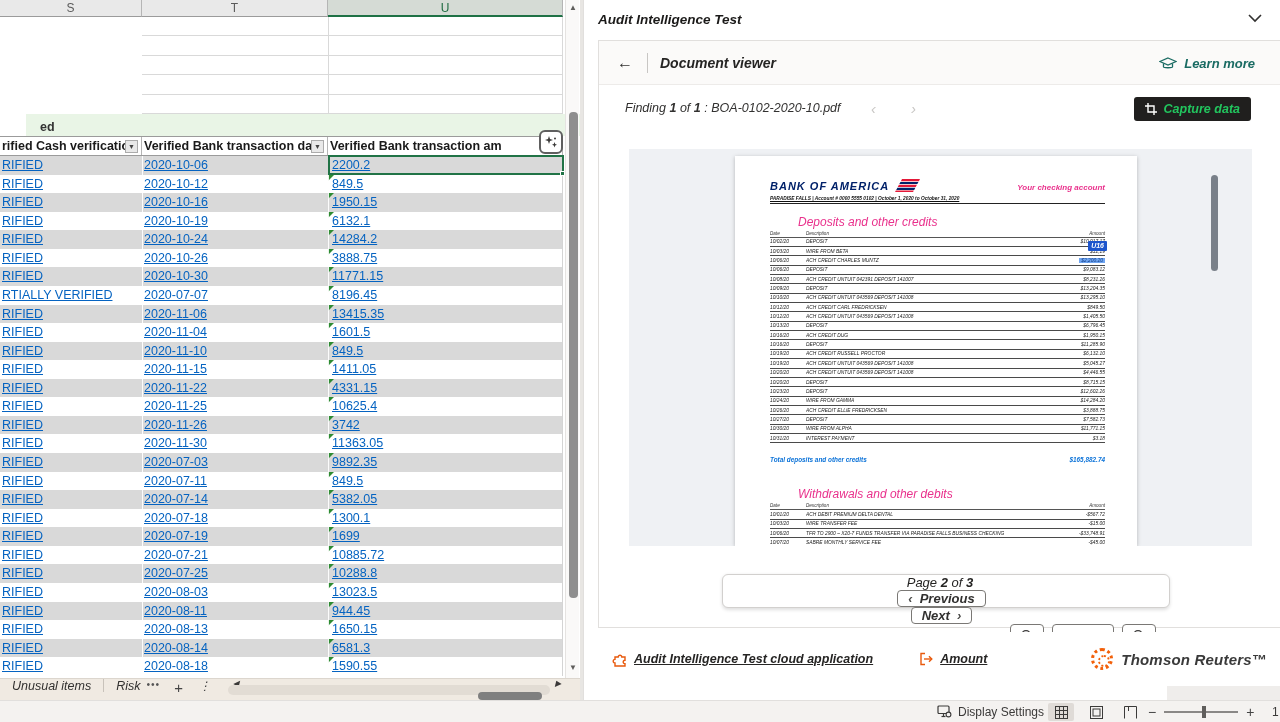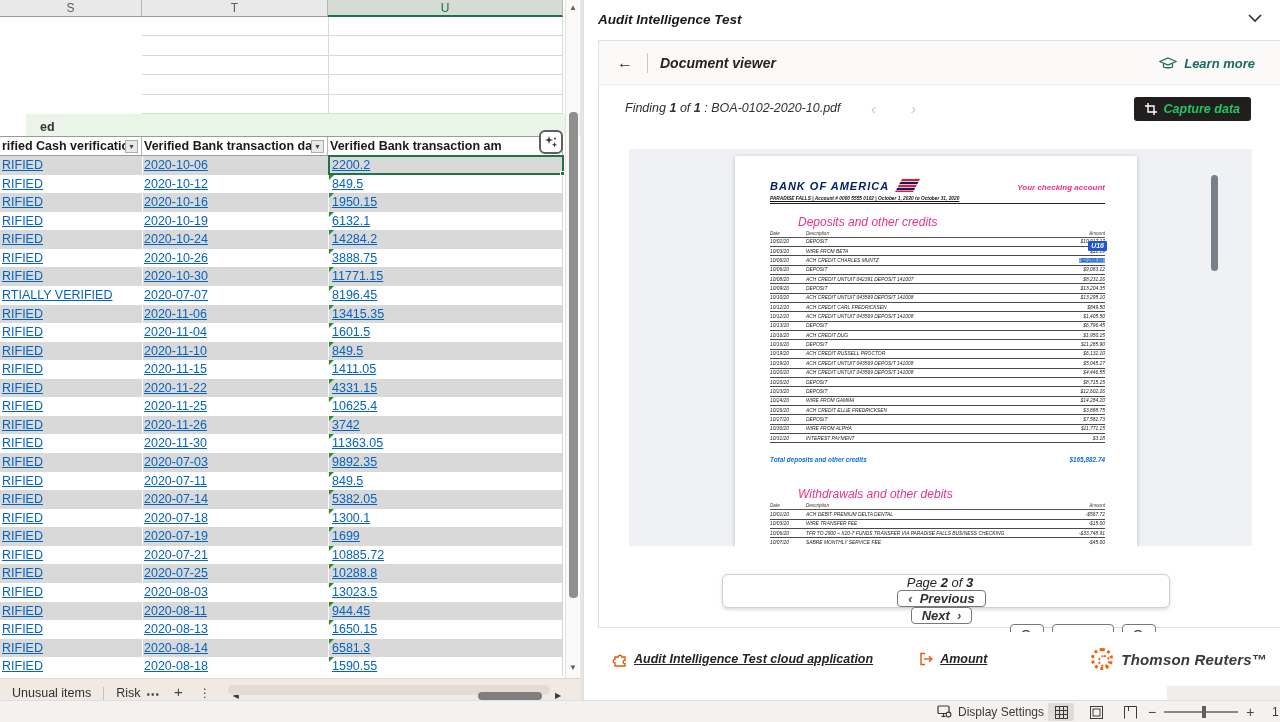--- a/index.html
+++ b/index.html
@@ -37,21 +37,21 @@
   .colsep { position:absolute; top:156px; height:520px; width:1px; background:rgba(255,255,255,0.9); z-index:2; }
   .colsep.edge { background:#D4D4D4; }
 
   
   .vscroll { position:absolute; left:565px; top:0; width:14px; height:678px; background:#FAF9F8; border-left:1px solid #E5E3E1; }
   .vscroll .arrow { position:absolute; left:0; width:14px; text-align:center; font-size:8px; color:#5F5E5C; }
   .vthumb { position:absolute; left:2.5px; top:112px; width:9px; height:486px; background:#8F8F8F; border-radius:4px; }
 
   
   .tabbar { position:absolute; left:0; top:678px; width:583px; height:22px; background:#F0EAE2; border-top:1px solid #DCD6CE;
-      display:flex; align-items:flex-end; font-size:12.5px; color:#323130; }
+      display:flex; align-items:flex-start; font-size:12.5px; color:#323130;font-style:italic; }
   .tabbar .sep { width:1px; height:13px; background:#C8C2BA; margin:0 8px; }
   .tabname { padding:0 4px; }
   .hscroll-track { position:absolute; left:228px; top:6px; width:322px; height:10px; background:#E2DCD4; border-radius:5px; }
   .hscroll-thumb { position:absolute; left:250px; top:7px; width:64px; height:8px; background:#7F7F7F; border-radius:4px; }
   .tiny-arrow { font-size:8px; color:#3B3A39; }
 
   
   .pane-gap { position:absolute; left:580px; top:0; width:3px; height:700px; background:#E8E6E3; }
 
   

